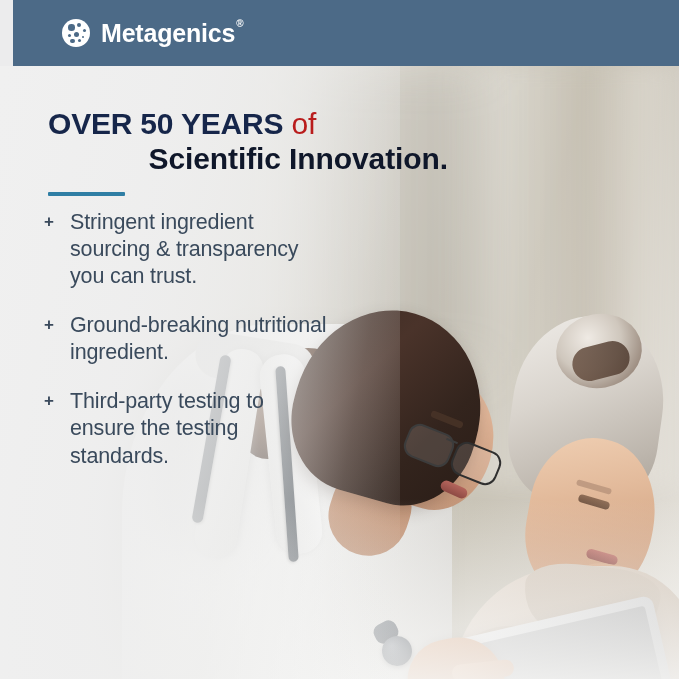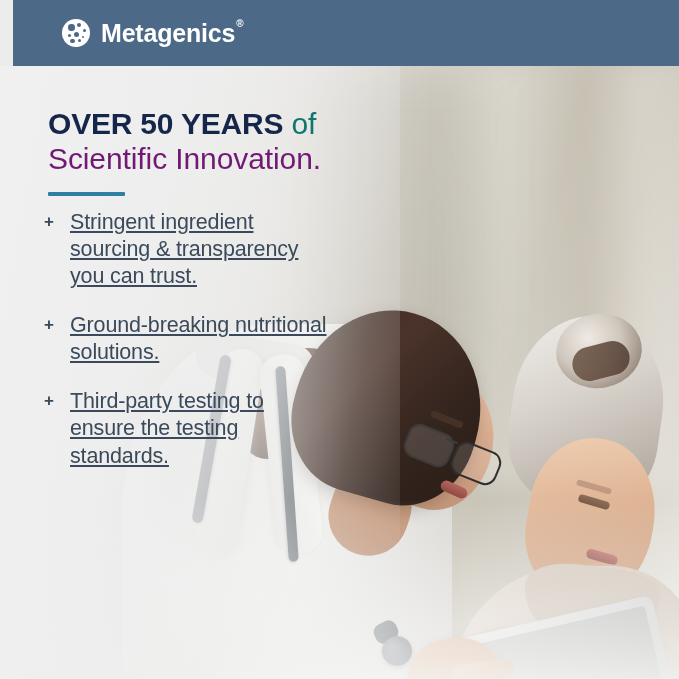--- a/index.html
+++ b/index.html
@@ -446,28 +446,29 @@
     color: #1c2a4e;
     letter-spacing: -0.2px;
     white-space: nowrap;
   }
   .headline .hl-strong {
     font-weight: bold;
     color: #16264a;
   }
   .headline .hl-light {
     font-weight: normal;
-    color: #0f766e;
+    color: #b91c1c;
   }
   .headline .hl-line2 {
     font-size: 30px;
-    font-weight: normal;
-    color: #701a75;
+    font-weight: bold;
+    color: #0f172a;
     letter-spacing: -0.1px;
     white-space: nowrap;
+    text-align: right;
   }
 
   .divider {
     position: absolute;
     left: 48px;
     top: 126px;
     width: 77px;
     height: 4px;
     background: #2f7ea4;
     border-radius: 1px;
@@ -491,21 +492,20 @@
     font-weight: bold;
     color: #3a4a5c;
     line-height: 1.42;
     padding-top: 1px;
   }
   .bullet-text {
     font-size: 21.5px;
     color: #3a4a5c;
     line-height: 1.26;
     letter-spacing: -0.15px;
-    text-decoration: underline;
   }
 </style>
 </head>
 <body>
 
 <div class="ad">
 
   <div class="header">
     <div class="logo-lockup">
       <span class="logo-mark">
@@ -579,21 +579,21 @@
 
     <div class="divider"></div>
 
     <div class="bullets">
       <div class="bullet">
         <span class="bullet-mark">+</span>
         <span class="bullet-text">Stringent ingredient sourcing &amp; transparency you can trust.</span>
       </div>
       <div class="bullet">
         <span class="bullet-mark">+</span>
-        <span class="bullet-text">Ground-breaking nutritional solutions.</span>
+        <span class="bullet-text">Ground-breaking nutritional ingredient.</span>
       </div>
       <div class="bullet">
         <span class="bullet-mark">+</span>
         <span class="bullet-text">Third-party testing to ensure the testing standards.</span>
       </div>
     </div>
 
   </div>
 </div>
 

